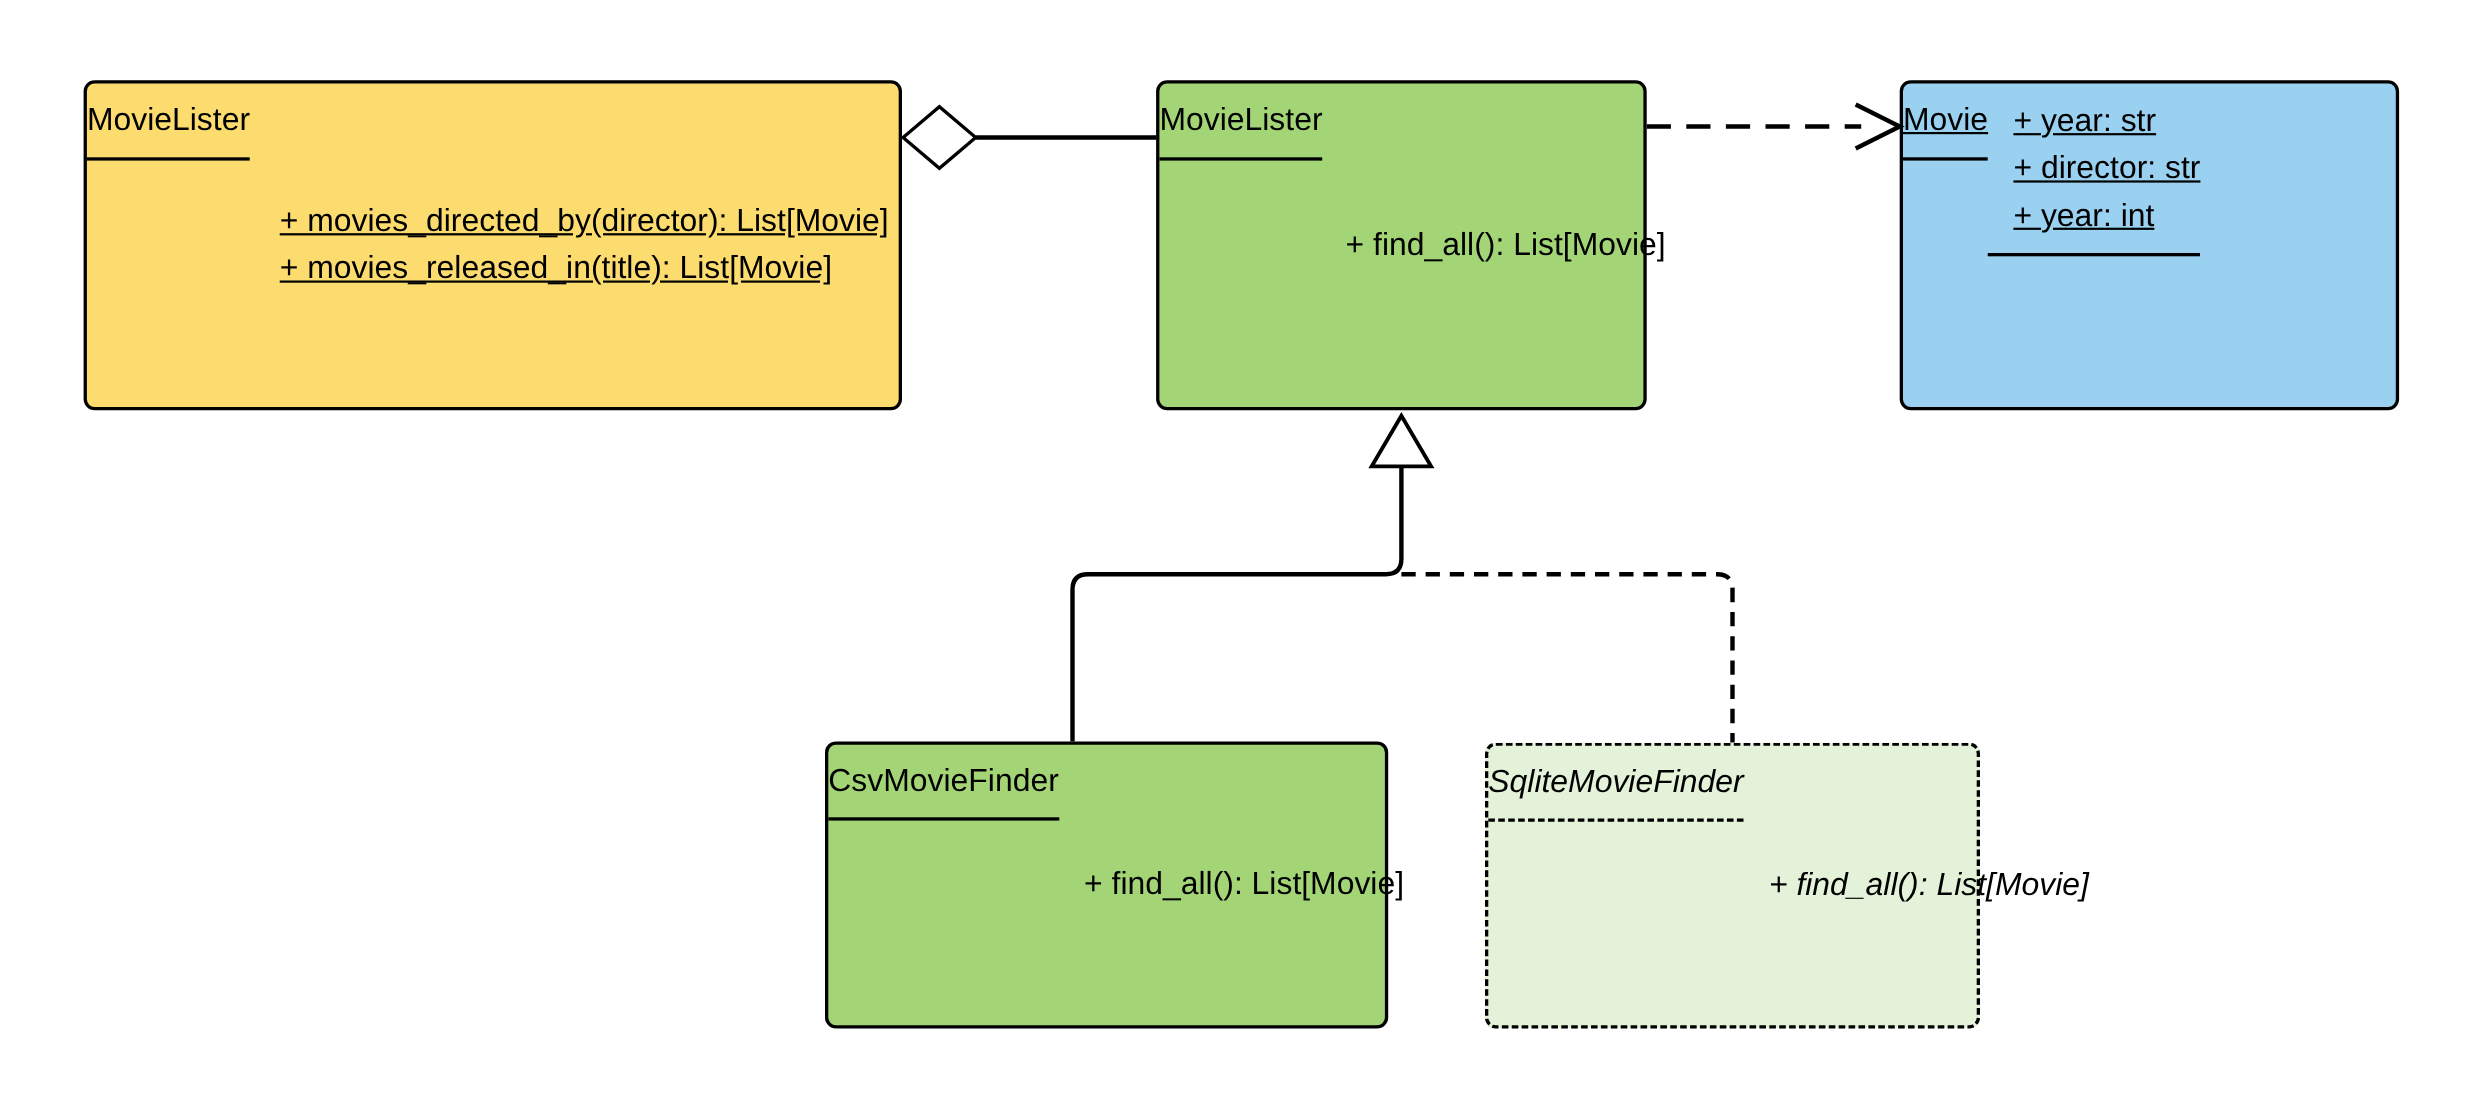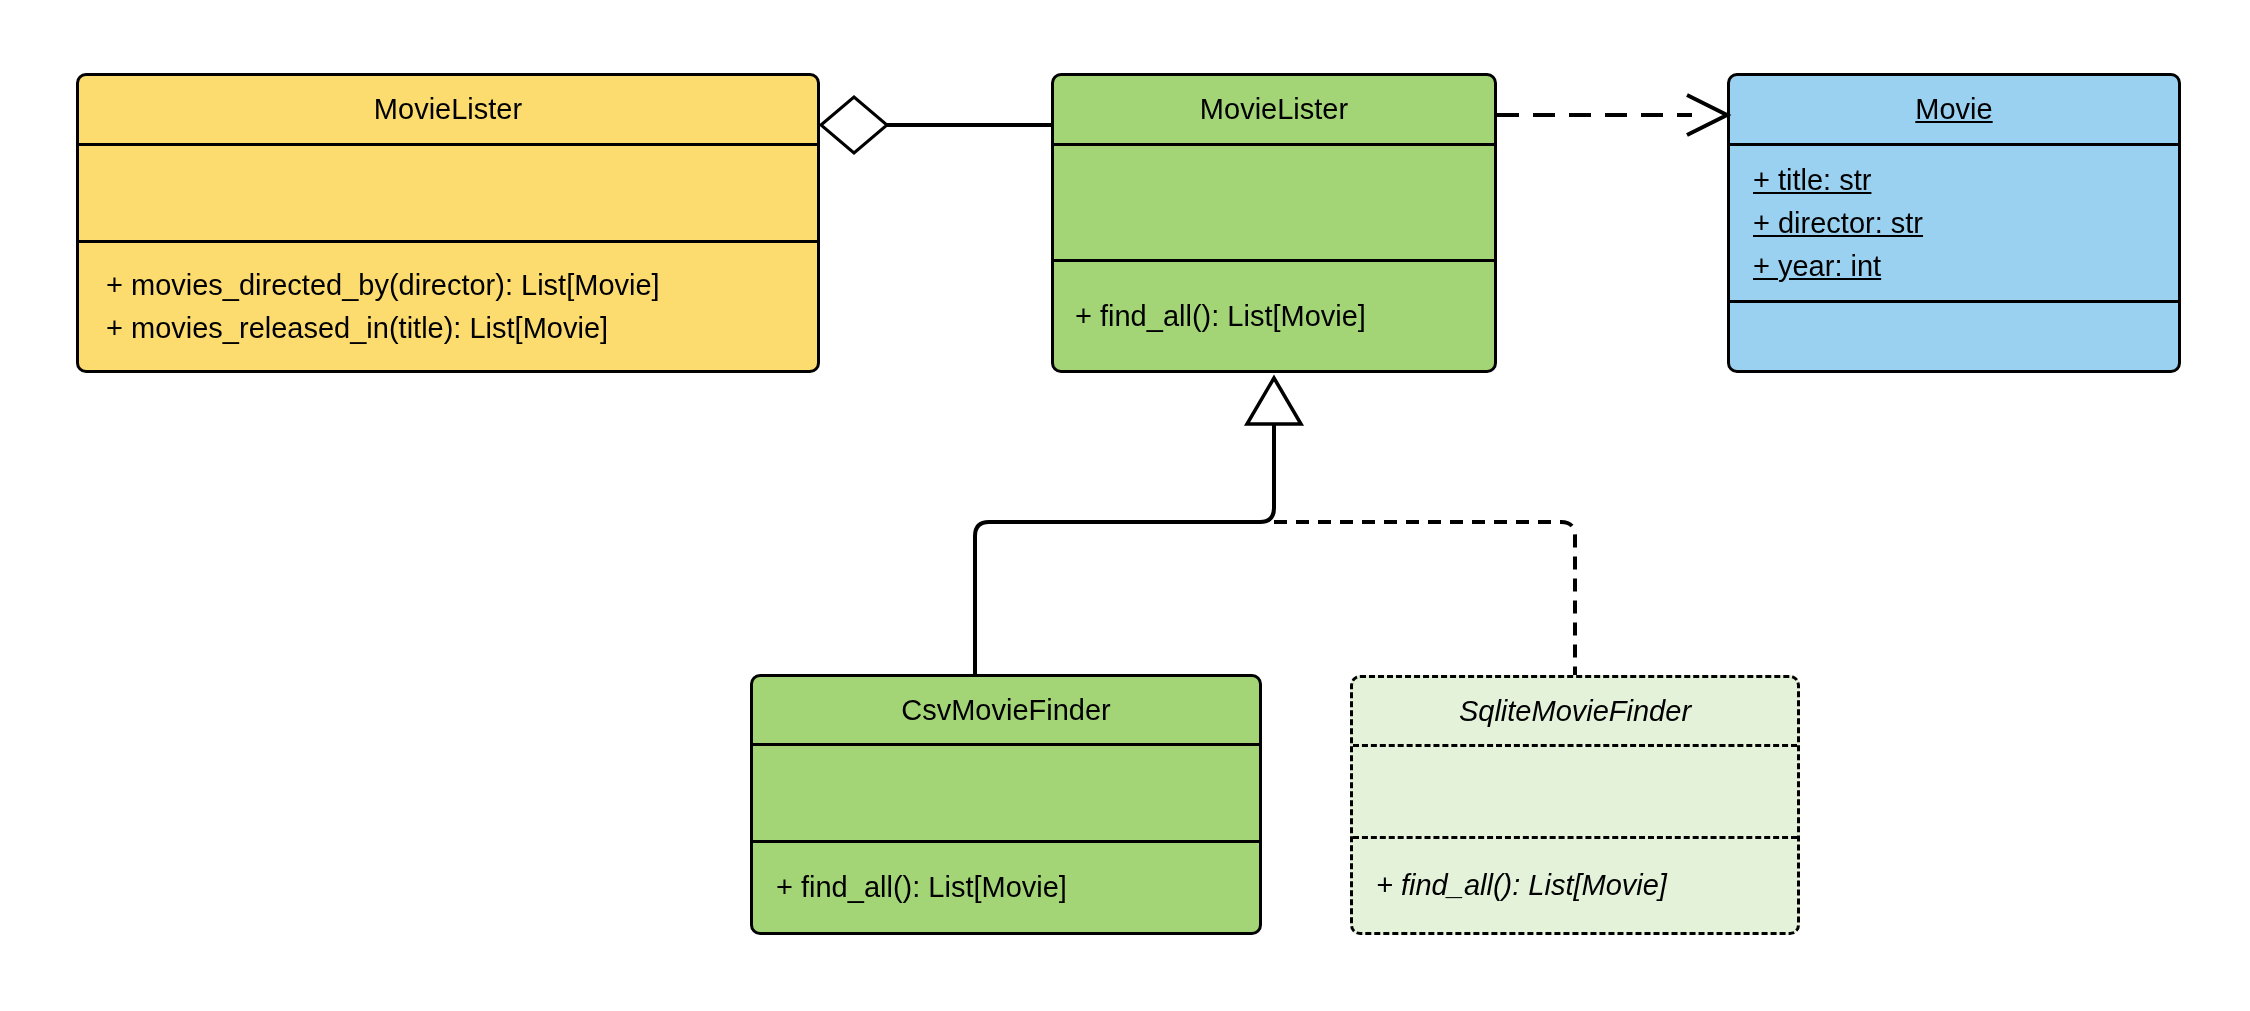--- a/index.html
+++ b/index.html
@@ -10,21 +10,21 @@
     font-family:"Liberation Sans", sans-serif;
     color:#000;
     overflow:hidden;
   }
   .uml-class{
     position:absolute;
     box-sizing:border-box;
     border:3px solid #000;
     border-radius:10px;
     display:flex;
-    flex-direction:column;
+    flex-direction:row;
   }
   .uml-class.dashed{border-style:dashed;}
   .sec{box-sizing:content-box;flex:0 0 auto;}
   .sec.divided{border-bottom:3px solid #000;}
   .uml-class.dashed .sec.divided{border-bottom-style:dashed;}
   .title{
     display:flex;align-items:center;justify-content:center;
     font-size:29px;line-height:29px;
   }
   .members{
@@ -36,38 +36,38 @@
   #wires{position:absolute;left:0;top:0;pointer-events:none;}
 </style>
 </head>
 <body>
 
 <div id="canvas">
 
   <div class="uml-class" style="left: 76px; top: 73px; width: 744px; height: 300px; background-color: rgb(253, 220, 111);">
     <div class="sec divided title" style="height:67px;">MovieLister</div>
     <div class="sec divided members" style="height:94px;"></div>
-    <div class="sec members methods" style="padding-left:27px;">
+    <div class="sec members methods" style="padding-left:27px;text-decoration:underline;">
       <div class="line">+ movies_directed_by(director): List[Movie]</div>
       <div class="line">+ movies_released_in(title): List[Movie]</div>
     </div>
   </div>
 
   <div class="uml-class" style="left: 1051px; top: 73px; width: 446px; height: 300px; background-color: rgb(163, 213, 119);">
     <div class="sec divided title" style="height:67px;">MovieLister</div>
     <div class="sec divided members" style="height:113px;"></div>
     <div class="sec members methods" style="padding-left:21px;">
       <div class="line">+ find_all(): List[Movie]</div>
     </div>
   </div>
 
   <div class="uml-class" style="left: 1727px; top: 73px; width: 454px; height: 300px; background-color: rgb(154, 209, 240); text-decoration: underline;">
     <div class="sec divided title" style="height:67px;">Movie</div>
     <div class="sec divided members" style="height:154px;padding-left:23px;">
-      <div class="line">+ title: str</div>
+      <div class="line">+ year: str</div>
       <div class="line">+ director: str</div>
       <div class="line">+ year: int</div>
     </div>
     <div class="sec members methods"></div>
   </div>
 
   <div class="uml-class" style="left: 750px; top: 674px; width: 512px; height: 261px; background-color: rgb(163, 213, 119);">
     <div class="sec divided title" style="height:66px;">CsvMovieFinder</div>
     <div class="sec divided members" style="height:94px;"></div>
     <div class="sec members methods" style="padding-left:23px;">

